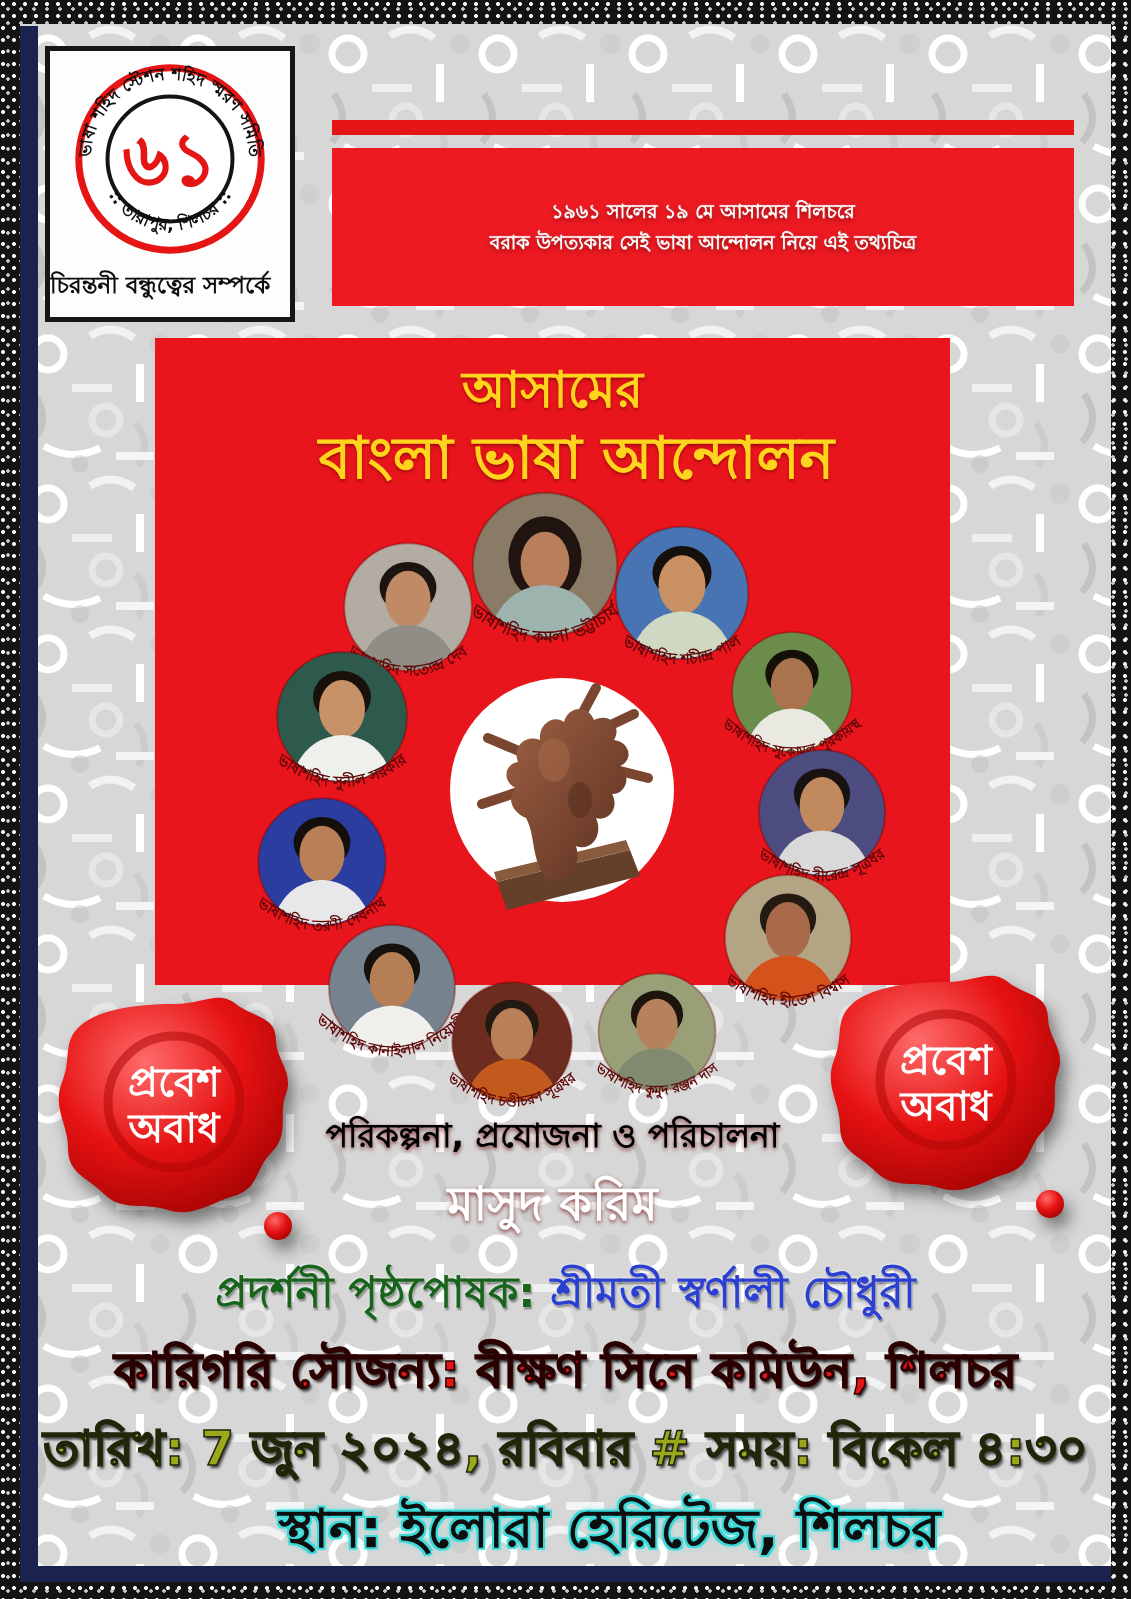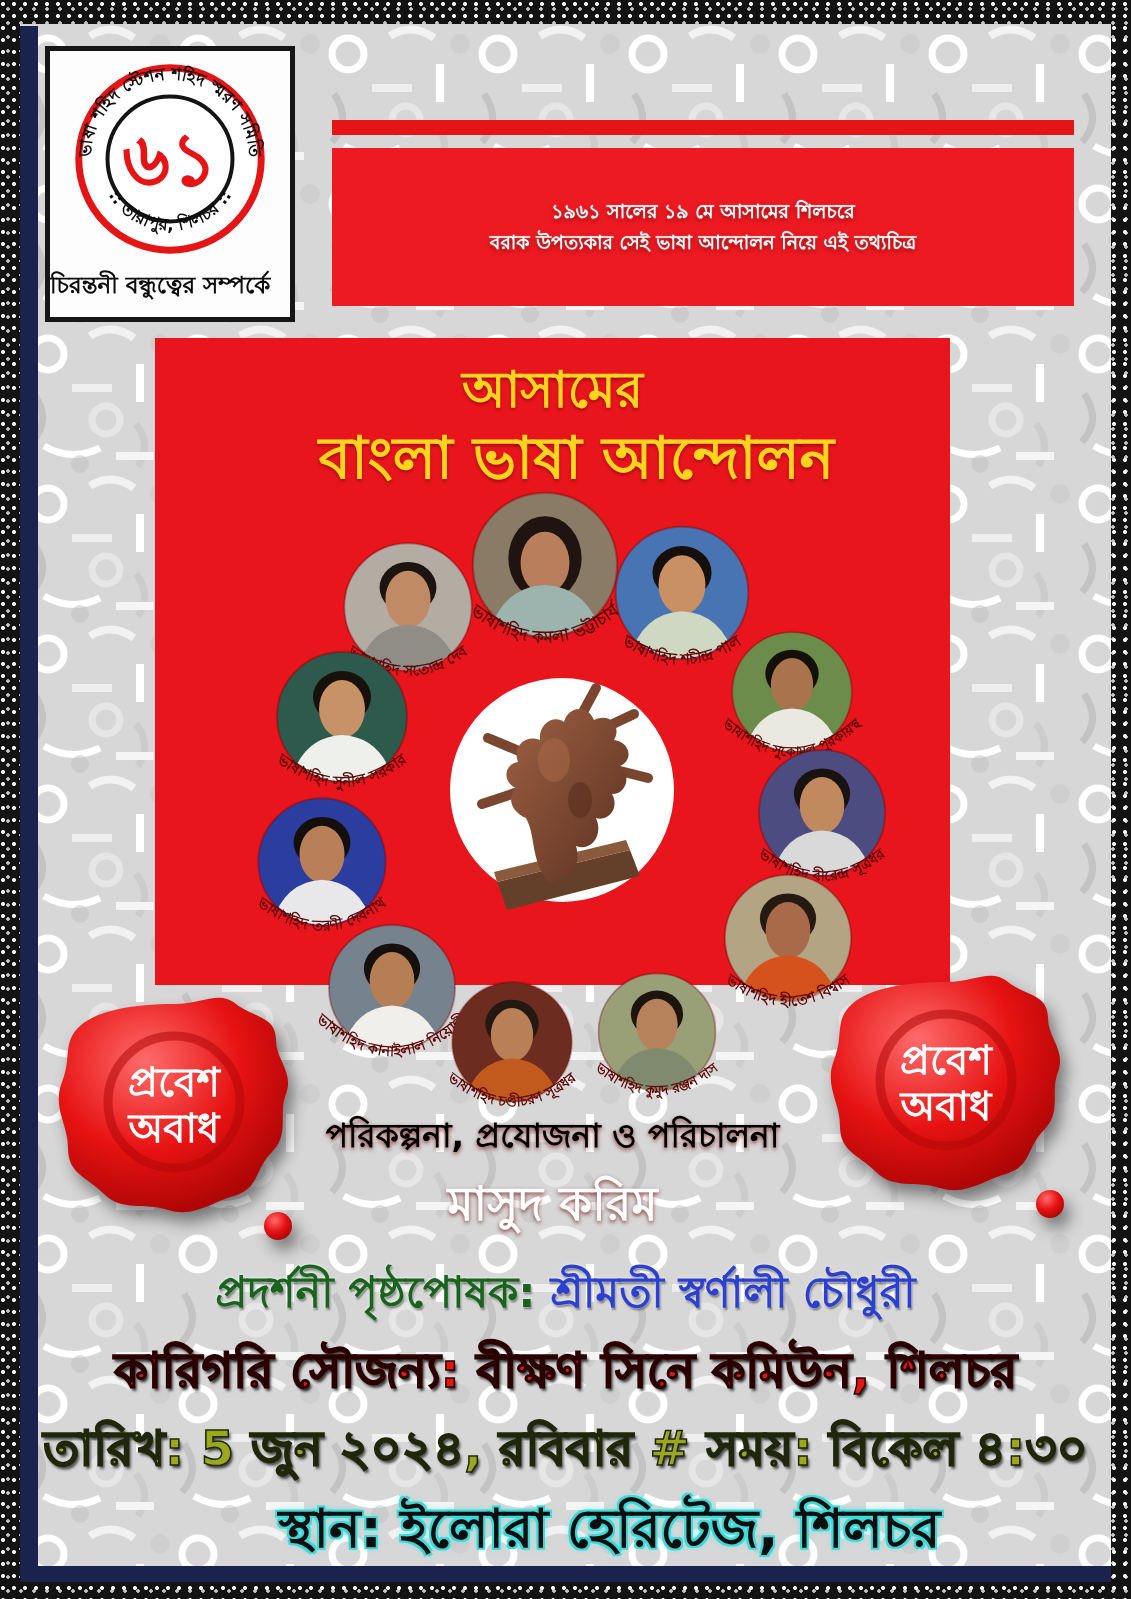--- a/index.html
+++ b/index.html
@@ -296,16 +296,16 @@
     <circle r="66" fill="none" stroke="#b00808" stroke-width="9" opacity=".55"></circle>
     <circle cx="104" cy="124" r="14" fill="url(#wax2)"></circle>
     <text class="sealtext" y="-6">প্রবেশ</text>
     <text class="sealtext" y="40">অবাধ</text>
   </svg>
 
   <div class="fline fline1">
     <span class="lab">প্রদর্শনী পৃষ্ঠপোষক:</span><span class="val"> শ্রীমতী স্বর্ণালী চৌধুরী</span>
   </div>
   <div class="fline fline2">কারিগরি সৌজন্য: বীক্ষণ সিনে কমিউন, শিলচর</div>
-  <div class="fline fline3">তারিখ: 5 জুন ২০২৪, রবিবার # সময়: বিকেল ৪:৩০</div>
+  <div class="fline fline3">তারিখ: 7 জুন ২০২৪, রবিবার # সময়: বিকেল ৪:৩০</div>
   <div class="fline fline4">স্থান: ইলোরা হেরিটেজ, শিলচর</div>
 
 </div>
 
 </body></html>

